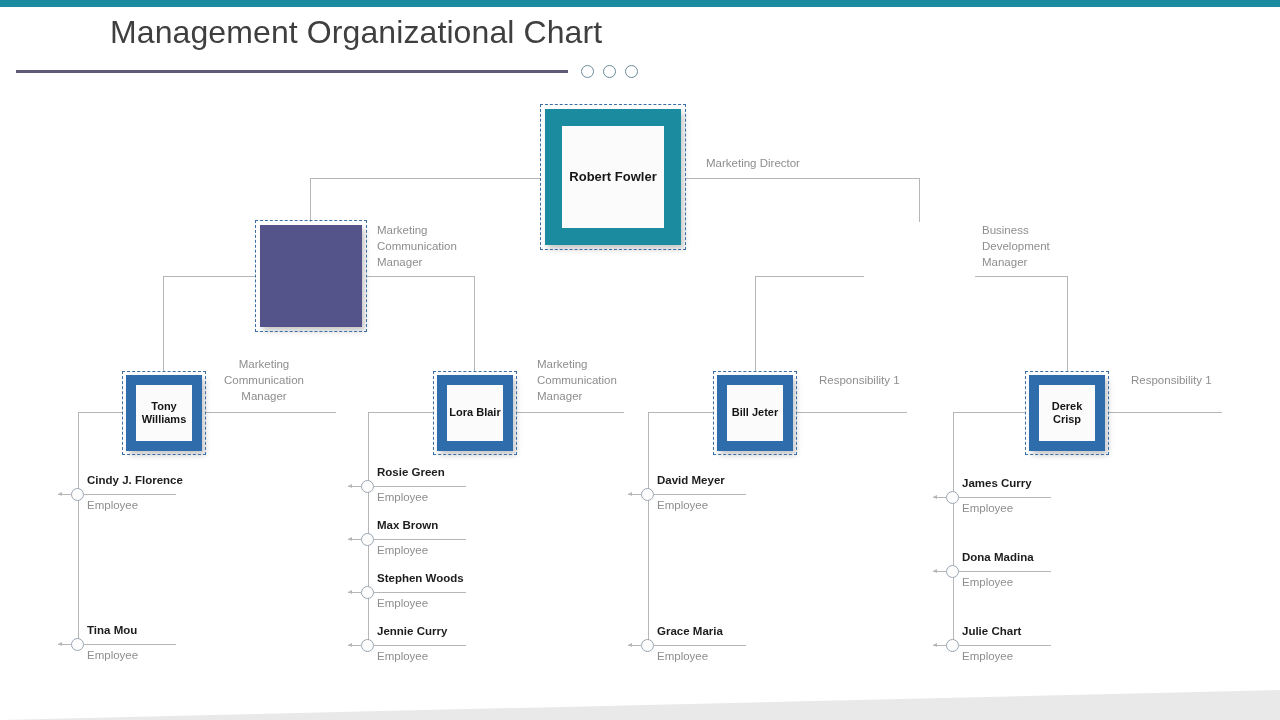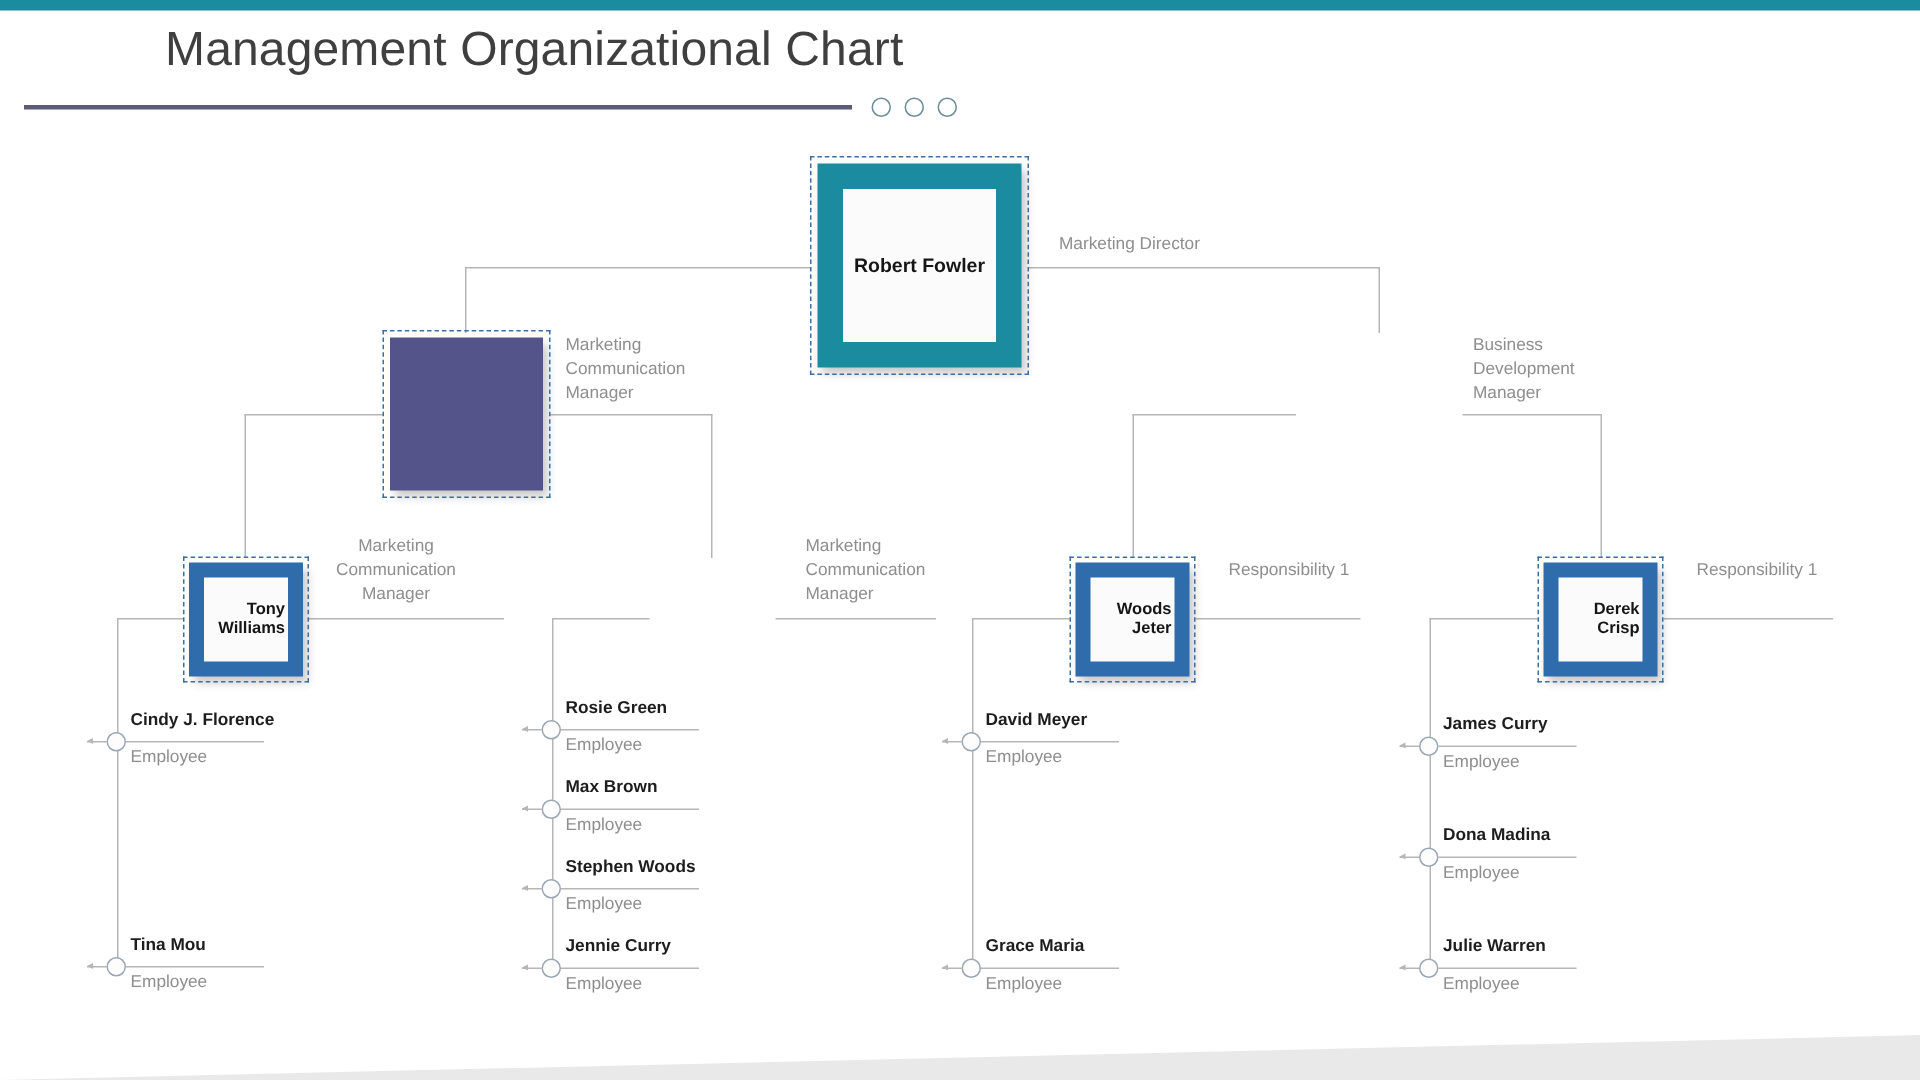--- a/index.html
+++ b/index.html
@@ -41,21 +41,21 @@
     position:absolute;left:0;top:0;width:100%;height:100%;
     border:1px dashed #3b6ea5;box-sizing:border-box;
   }
   .node .frame{
     position:absolute;box-sizing:border-box;
     box-shadow:3px 4px 6px rgba(0,0,0,.22);
   }
   .node .inner{
     position:absolute;background:#fbfbfb;box-sizing:border-box;
     display:flex;align-items:center;justify-content:center;
-    text-align:right;line-height:1.22;
+    text-align:center;line-height:1.22;
     font-weight:bold;color:#161616;
   }
   .node-name{display:block;padding:0 2px;}
 
   
   .node.root{left:540px;top:104px;width:146px;height:146px;}
   .node.root .frame{left:5px;top:5px;width:136px;height:136px;background:#1b8ca0;}
   .node.root .inner{left:22px;top:22px;width:102px;height:102px;font-size:13px;}
 
   
@@ -174,28 +174,35 @@
     <div class="inner">
       <span class="node-name">Tony
 Williams</span>
     </div>
     <div class="sel"></div>
   </div>
   <div class="role" style="left:214px;top:356px;width:100px;text-align:center;">Marketing
 Communication
 Manager</div>
 
+  <div class="node lvl3 n-lora">
+    <div class="frame"></div>
+    <div class="inner">
+      <span class="node-name">Lora Blair</span>
+    </div>
+    <div class="sel"></div>
+  </div>
   <div class="role" style="left:537px;top:356px;width:100px;">Marketing
 Communication
 Manager</div>
 
   <div class="node lvl3 n-kate">
     <div class="frame"></div>
     <div class="inner">
-      <span class="node-name">Woods Jeter</span>
+      <span class="node-name">Bill Jeter</span>
     </div>
     <div class="sel"></div>
   </div>
   <div class="role" style="left:819px;top:372px;width:140px;">Responsibility 1</div>
 
   <div class="node lvl3 n-derek">
     <div class="frame"></div>
     <div class="inner">
       <span class="node-name">Derek
 Crisp</span>
@@ -274,18 +281,18 @@
     <div class="arrow"></div>
     <div class="bullet"></div>
     <div class="rowline"></div>
     <div class="ename">Dona Madina</div>
     <div class="erole">Employee</div>
   </div>
   <div class="emp" style="left:946px;top:639px;">
     <div class="arrow"></div>
     <div class="bullet"></div>
     <div class="rowline"></div>
-    <div class="ename">Julie Warren</div>
+    <div class="ename">Julie Chart</div>
     <div class="erole">Employee</div>
   </div>
 
   <div class="footer-wedge"></div>
 </div>
 
 </body></html>

